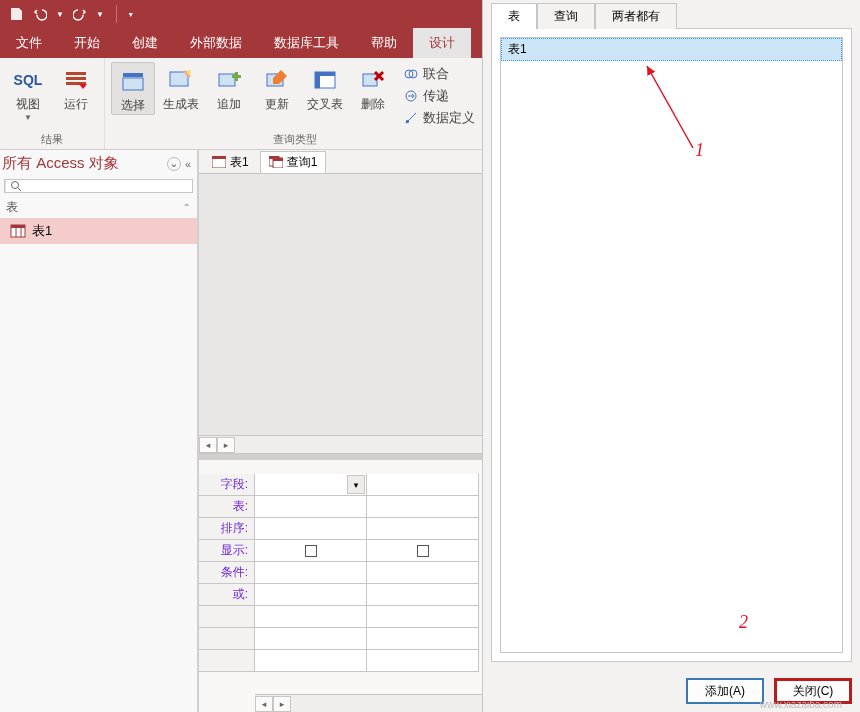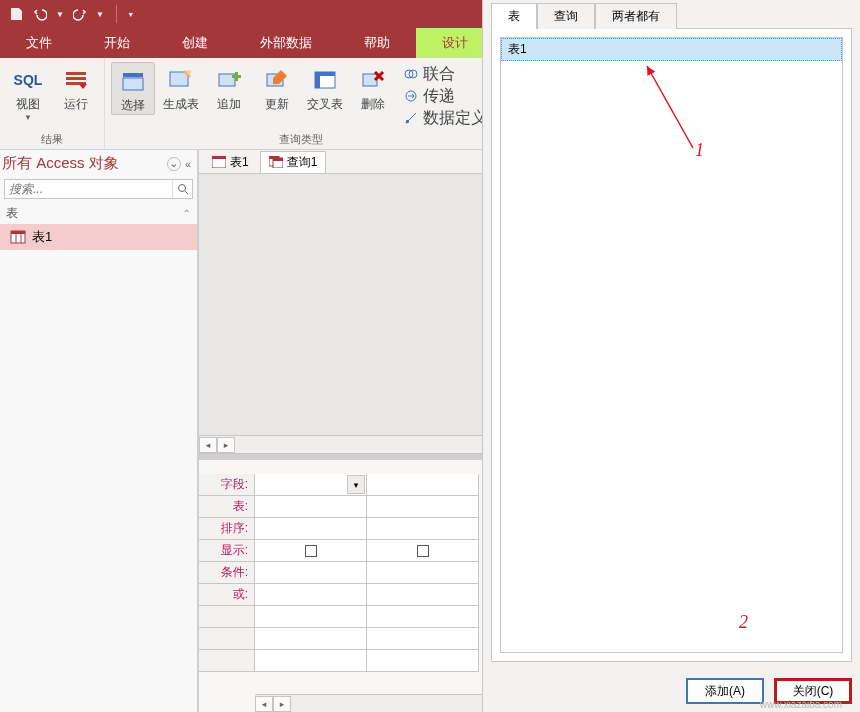--- a/index.html
+++ b/index.html
@@ -9,35 +9,35 @@
   .titlebar { background: #a4373a; height: 28px; display: flex; align-items: stretch; color: #fff; font-size: 12px; }
   .qat { display: flex; align-items: center; gap: 8px; padding: 0 8px; }
   .qat-icon { width: 16px; height: 16px; display: inline-flex; align-items: center; justify-content: center; }
   .qat-sep { width: 1px; height: 18px; background: rgba(255,255,255,0.3); margin: 0 4px; }
   .title-center { flex: 1; display: flex; align-items: stretch; justify-content: flex-end; }
   .context-tab { background: #7a2a2c; padding: 0 14px; display: flex; align-items: center; }
   .title-text { padding: 0 10px; display: flex; align-items: center; color: #fff; }
 
   
   .ribbon-tabs { background: #a4373a; height: 30px; display: flex; align-items: stretch; color: #fff; font-size: 13px; }
-  .rtab { padding: 0 26px; display: flex; align-items: center; cursor: pointer; }
-  .rtab.active { background: #bef264; color: #a4373a; }
+  .rtab { padding: 0 16px; display: flex; align-items: center; cursor: pointer; }
+  .rtab.active { background: #e5e5e5; color: #a4373a; }
   .rtab-tell { display: flex; align-items: center; gap: 6px; padding: 0 8px; }
 
   
   .ribbon { background: #f3f2f1; height: 92px; display: flex; border-bottom: 1px solid #d0cece; font-size: 12px; color: #444; }
   .rgroup { border-right: 1px solid #e1dfdd; padding: 4px 6px 2px; display: flex; flex-direction: column; }
   .rgroup-body { flex: 1; display: flex; align-items: flex-start; gap: 4px; }
   .rgroup-label { text-align: center; font-size: 11px; color: #666; padding-top: 2px; }
   .bigbtn { width: 44px; display: flex; flex-direction: column; align-items: center; gap: 2px; padding: 2px; cursor: pointer; }
   .bigbtn.active { background: #e3e1df; border: 1px solid #c8c6c4; border-radius: 2px; }
   .bigbtn .icn { width: 32px; height: 32px; display: flex; align-items: center; justify-content: center; }
   .bigbtn .lbl { font-size: 12px; text-align: center; line-height: 1.1; white-space: nowrap; }
   .smallcol { display: flex; flex-direction: column; gap: 2px; padding-top: 2px; }
-  .smallbtn { display: flex; align-items: center; gap: 4px; font-size: 16px; height: 20px; padding: 0 4px; cursor: pointer; white-space: nowrap; }
+  .smallbtn { display: flex; align-items: center; gap: 4px; font-size: 13px; height: 20px; padding: 0 4px; cursor: pointer; white-space: nowrap; }
   .smallbtn .sicn { width: 16px; height: 16px; display: inline-flex; align-items: center; justify-content: center; }
 
   
   .main { position: absolute; top: 150px; left: 0; right: 0; bottom: 0; display: flex; }
   .nav { width: 198px; background: #f8f8f8; border-right: 1px solid #d0cece; display: flex; flex-direction: column; font-size: 13px; }
   .nav-header { display: flex; align-items: center; justify-content: space-between; padding: 4px 6px 4px 2px; color: #a4373a; font-size: 15px; white-space: nowrap; }
   .nav-header .chev { color: #666; font-size: 11px; border: 1px solid #bbb; border-radius: 50%; width: 14px; height: 14px; display: inline-flex; align-items: center; justify-content: center; }
   .nav-search { display: flex; border: 1px solid #c8c6c4; background: #fff; margin: 2px 4px; }
   .nav-search input { flex: 1; border: none; outline: none; font-size: 12px; padding: 2px 4px; font-style: italic; color: #888; }
   .nav-search .sicon { width: 20px; display: flex; align-items: center; justify-content: center; color: #666; border-left: 1px solid #e1dfdd; }
@@ -50,21 +50,21 @@
   .doc-tabs { height: 24px; background: #f3f2f1; display: flex; align-items: center; border-bottom: 1px solid #c8c6c4; font-size: 12px; padding-left: 4px; gap: 2px; }
   .doc-tab { display: flex; align-items: center; gap: 4px; padding: 2px 8px; border: 1px solid transparent; border-bottom: none; }
   .doc-tab.active { background: #fff; border-color: #c8c6c4; }
   .doc-upper { height: 280px; background: #e9e7e5; position: relative; border-bottom: 1px solid #c8c6c4; }
   .hscroll { position: absolute; left: 0; right: 0; bottom: 0; height: 18px; background: #f0eeec; border-top: 1px solid #c8c6c4; display: flex; align-items: center; }
   .hscroll .arrow { width: 18px; height: 16px; border: 1px solid #c8c6c4; background: #fafafa; display: flex; align-items: center; justify-content: center; font-size: 9px; color: #666; }
   .splitter { height: 6px; background: #d0cece; cursor: row-resize; }
   .grid-area { flex: 1; background: #f8f7f6; position: relative; overflow: hidden; }
   .qgrid { position: absolute; top: 14px; left: 0; right: 0; bottom: 18px; display: grid; grid-template-columns: 56px 112px 112px; grid-auto-rows: 22px; }
   .qgrid > div { border-right: 1px solid #c8c6c4; border-bottom: 1px solid #c8c6c4; font-size: 12px; display: flex; align-items: center; }
-  .qgrid .rowlabel { justify-content: flex-end; padding-right: 6px; color: #be185d; background: #f3f2f1; border-left: none; }
+  .qgrid .rowlabel { justify-content: flex-end; padding-right: 6px; color: #6d28d9; background: #f3f2f1; border-left: none; }
   .qgrid .cell { background: #fff; }
   .qgrid .cell.withdrop { position: relative; }
   .dropbtn { position: absolute; right: 1px; top: 1px; bottom: 1px; width: 18px; background: #efedeb; border: 1px solid #c8c6c4; display: flex; align-items: center; justify-content: center; font-size: 9px; }
   .chk { width: 12px; height: 12px; border: 1px solid #555; margin: auto; }
 
   
   .dialog { position: absolute; top: 0; right: 0; width: 378px; height: 712px; background: #f3f2f1; border-left: 1px solid #c8c6c4; display: flex; flex-direction: column; }
   .dlg-tabs { height: 28px; display: flex; align-items: flex-end; padding: 4px 8px 0; gap: 0; font-size: 12px; }
   .dlg-tab { padding: 4px 16px; border: 1px solid #c8c6c4; border-bottom: none; background: #f3f2f1; cursor: pointer; position: relative; top: 1px; }
   .dlg-tab.active { background: #fff; z-index: 2; }
@@ -109,20 +109,21 @@
     <div class="context-tab">查询工具</div>
     <div class="title-text">Databa</div>
   </div>
 </div>
 
 <div class="ribbon-tabs">
   <div class="rtab">文件</div>
   <div class="rtab">开始</div>
   <div class="rtab">创建</div>
   <div class="rtab">外部数据</div>
+  <div class="rtab">数据库工具</div>
   <div class="rtab">帮助</div>
   <div class="rtab active">设计</div>
   <div class="rtab-tell">
     <span>
       <svg width="14" height="14" viewBox="0 0 14 14">
           <circle cx="7" cy="5" r="3.2" fill="none" stroke="#fff" stroke-width="1.2"></circle>
           <rect x="5.6" y="8.5" width="2.8" height="2.5" fill="#fff"></rect>
         </svg>
     </span>
     <span>搜</span>
@@ -265,21 +266,20 @@
 <div class="main">
   <div class="nav">
     <div class="nav-header">
       <span>所有 Access 对象</span>
       <span style="display:flex;gap:4px;align-items:center">
         <span class="chev">⌄</span>
         <span style="font-size:11px;color:#666">«</span>
       </span>
     </div>
     <div class="nav-search">
-      <input placeholder="搜索..." style="">
       <span class="sicon">
         <svg width="12" height="12" viewBox="0 0 12 12">
             <circle cx="5" cy="5" r="3.5" fill="none" stroke="#666"></circle>
             <path d="M8 8l3 3" stroke="#666"></path>
           </svg>
       </span>
     </div>
     <div class="nav-group">
       <span>表</span>
       <span style="font-size:10px;color:#888">⌃</span>

